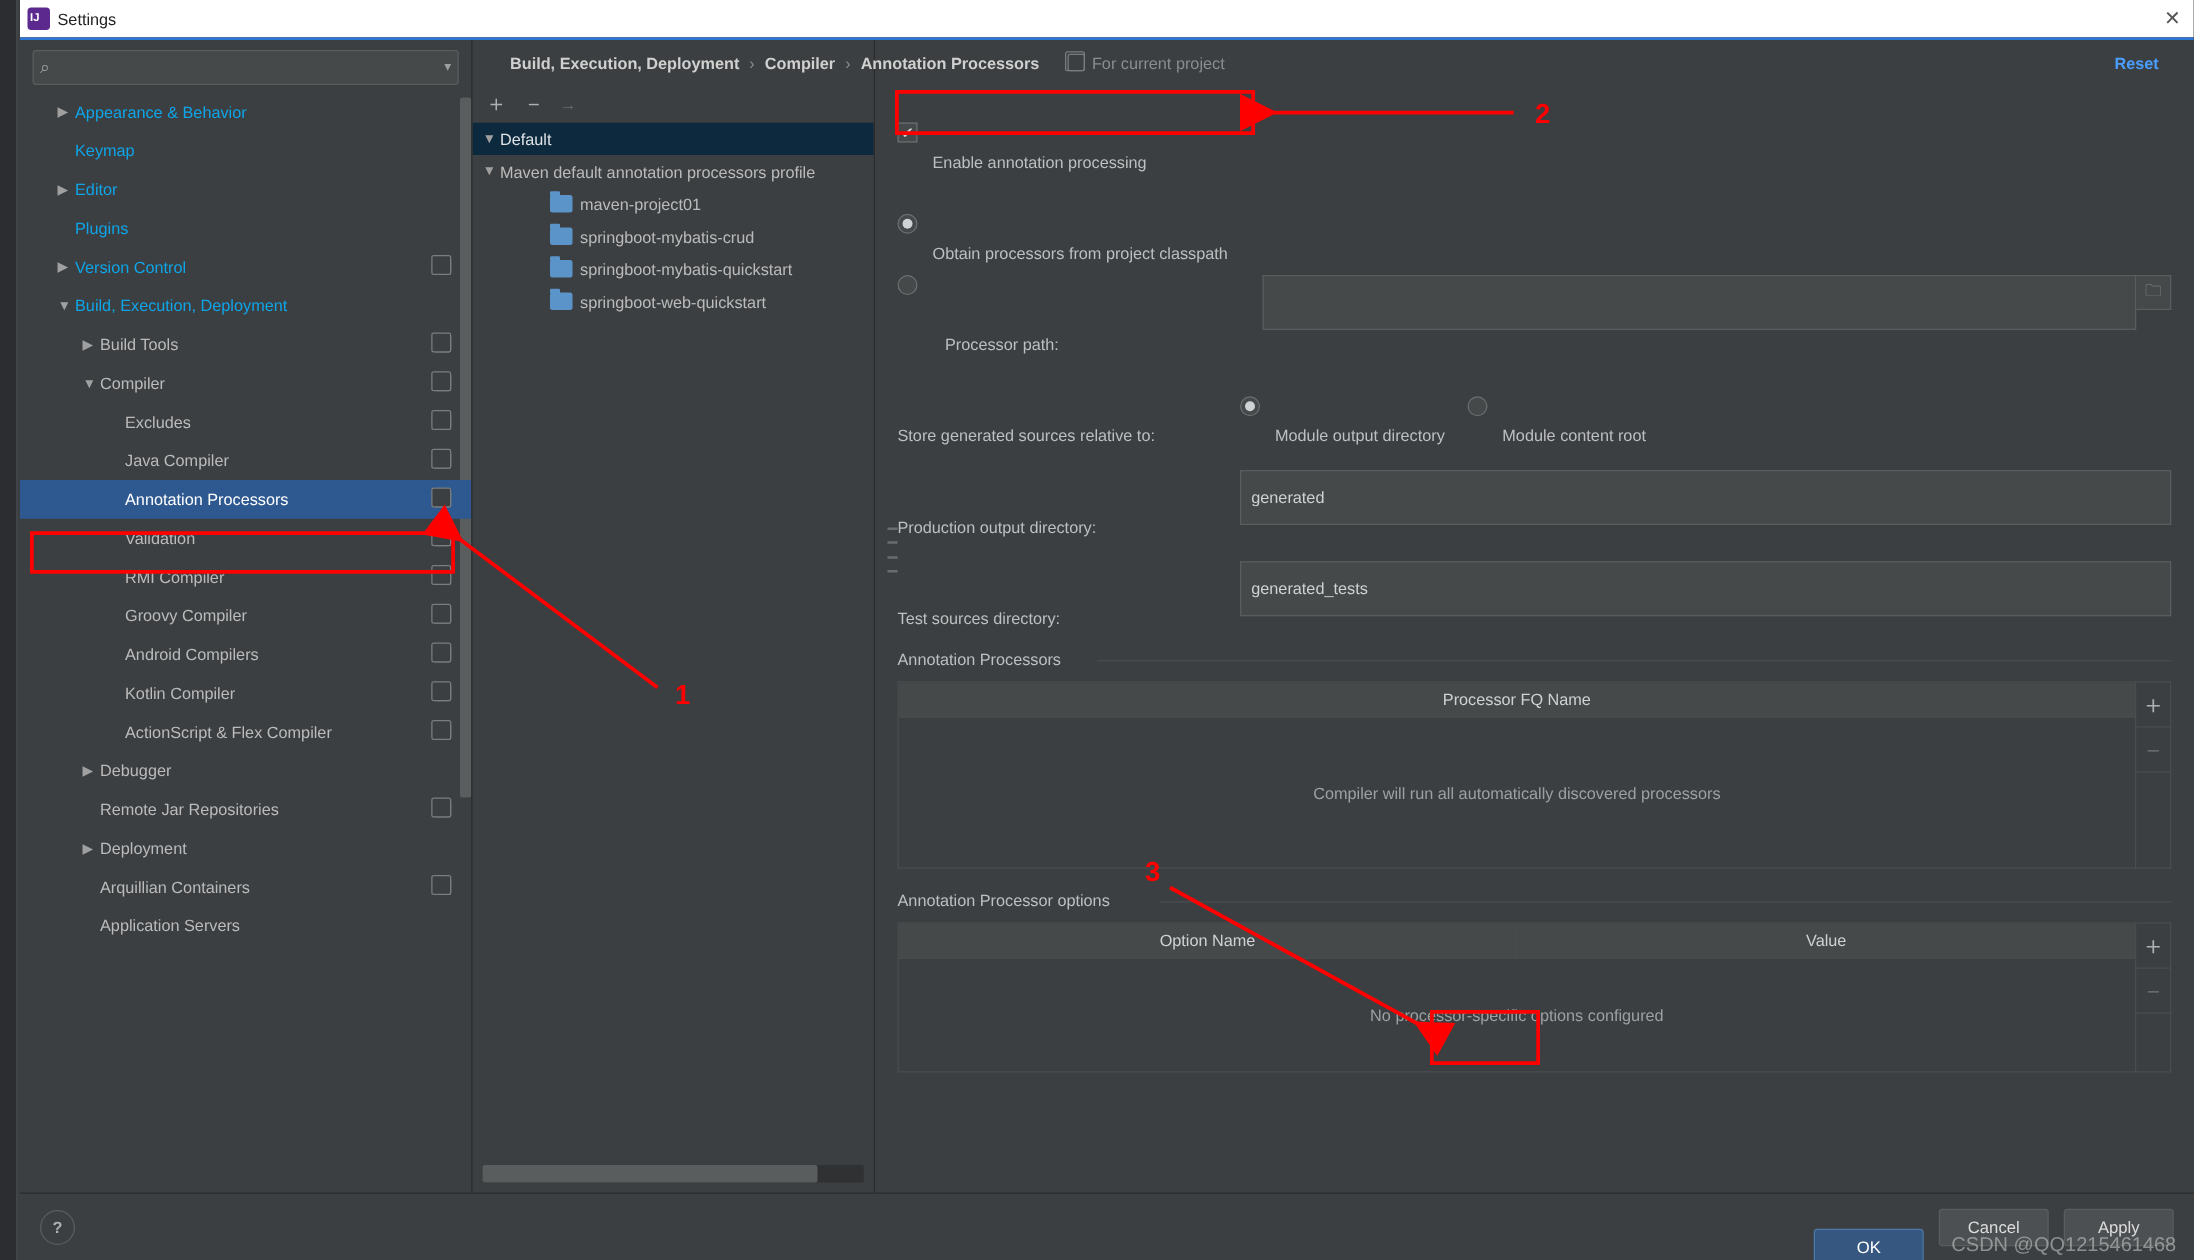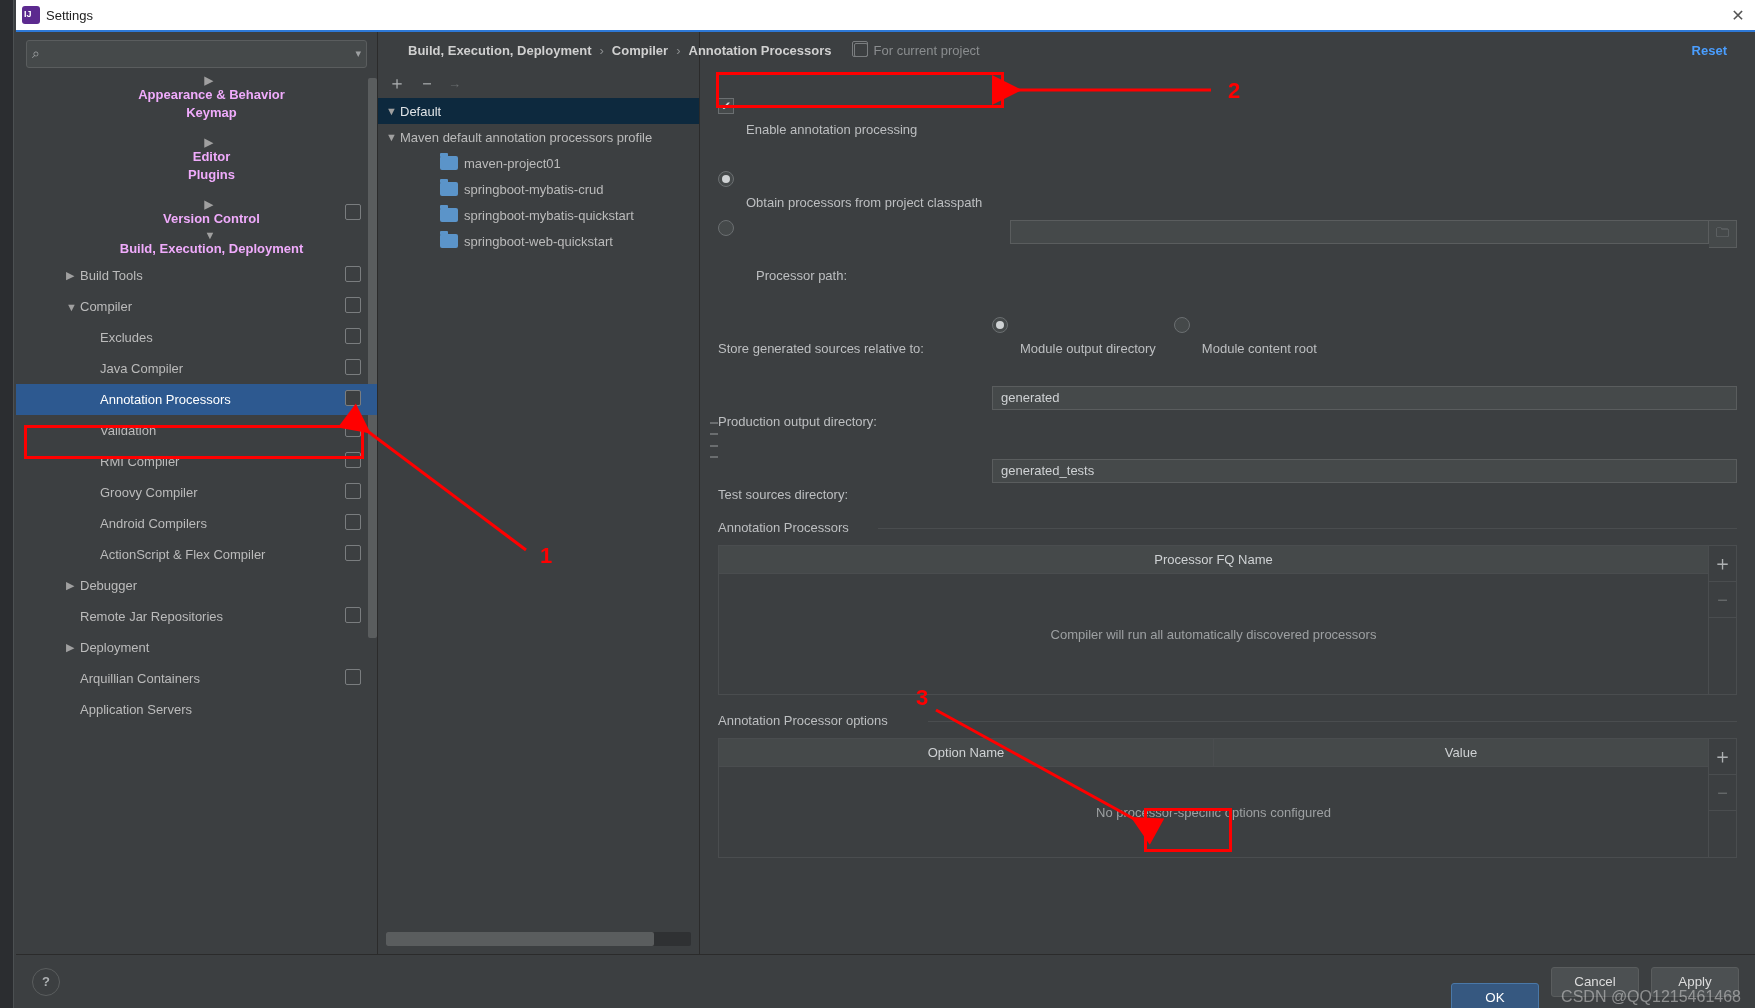--- a/index.html
+++ b/index.html
@@ -19,21 +19,21 @@
   .search { padding:8px 10px 6px 10px; }
   .search-box { position:relative; }
   .search-box input { width:100%; height:28px; background:#45494a; border:1px solid #5a5d5e; border-radius:3px; color:#bbb; padding:0 24px 0 24px; font-size:13px; }
   .search-box .mag { position:absolute; left:6px; top:5px; color:#9da0a2; font-size:14px;}
   .search-box .chev { position:absolute; right:6px; top:7px; color:#9da0a2; font-size:11px;}
 
   .nav { flex:1; overflow:auto; position:relative;}
   .nav::-webkit-scrollbar{width:10px;} .nav::-webkit-scrollbar-thumb{background:#5a5d5e;}
   .nav-scrollbar{position:absolute; right:0; top:4px; width:9px; height:560px; background:#5a5d5e; border-radius:2px;}
   .nav-item { display:flex; align-items:center; height:31px; padding-left:12px; cursor:pointer; position:relative; color:#bbbbbb;}
-  .nav-item.bold { font-weight:bold; color:#f0abfc;flex-direction:column;}
+  .nav-item.bold { font-weight:normal; color:#0ea5e9;}
   .nav-item.selected { background:#2d5990; color:#ffffff; }
   .nav-item .arrow { width:14px; display:inline-block; font-size:11px; color:#a0a0a0;}
   .nav-item .arrow.down::before{content:"▼";} .nav-item .arrow.right::before{content:"▶";}
   .nav-item .arrow.none::before{content:"";}
   .nav-item .copy-ic { position:absolute; right:16px; top:8px; width:14px; height:14px; border:1px solid #7a7d7f; border-radius:2px; }
   .nav-item .copy-ic::after{content:""; position:absolute; left:-3px; top:-3px; width:14px; height:14px; border:1px solid #7a7d7f; border-radius:2px; background:#3c3f41;}
   .pad-1{padding-left:30px;} .pad-2{padding-left:50px;} .pad-3{padding-left:70px;}
 
   .middle { width:322px; border-right:1px solid #2b2b2b; display:flex; flex-direction:column; }
   .crumbs-row { height:36px; display:flex; align-items:center; padding:0 14px; white-space:nowrap; position:absolute; left:378px; right:14px; top:0; z-index:5; }
@@ -60,21 +60,21 @@
   .mid-hscroll .thumb{position:absolute; left:0; top:0; height:100%; width:88%; background:#5a5d5e; border-radius:2px;}
   .mid-splitter{position:absolute; left:694px; top:390px; width:8px; height:36px; display:flex; flex-direction:column; justify-content:space-between;}
   .mid-splitter span{height:2px;background:#6a6d6f;}
 
   .main { flex:1; padding:42px 18px 10px 18px; display:flex; flex-direction:column; gap:10px; color:#bdbfc1; overflow:hidden;}
   .row { display:flex; align-items:center; gap:12px; min-height:28px;}
   .row label{white-space:nowrap;margin-top:48px;}
   .checkbox{width:16px;height:16px;border:1px solid #6b6f71;background:#45494a;display:inline-flex;align-items:center;justify-content:center;color:#cfd2d4;font-size:12px;}
   .radio{width:16px;height:16px;border:1px solid #6b6f71;border-radius:50%;background:#45494a;display:inline-flex;align-items:center;justify-content:center;}
   .radio.on::after{content:"";width:8px;height:8px;border-radius:50%;background:#cfd2d4;}
-  .txt-input{flex:1;height:24px;background:#45494a;border:1px solid #5a5d5e;color:#cfd2d4;padding:0 8px;font-size:13px;}
+  .txt-input{flex:1;height:44px;background:#45494a;border:1px solid #5a5d5e;color:#cfd2d4;padding:0 8px;font-size:13px;}
   .txt-input.disabled{color:#8a8d8f;}
   .browse{width:28px;height:28px;border:1px solid #5a5d5e;border-left:none;background:#45494a;display:flex;align-items:center;justify-content:center;color:#8a8d8f;}
 
   .section-label{color:#bdbfc1; margin-top:8px; position:relative;}
   .section-label::after{content:"";position:absolute;left:160px;right:0;top:50%;height:1px;background:#4a4d4f;}
   .section-label.opts::after{left:210px;}
 
   .table-wrap{display:flex; gap:0;}
   .table{flex:1; border:1px solid #4a4d4f; background:#3c3f41;}
   .table .thead{display:flex;background:#45494a;border-bottom:1px solid #4a4d4f;}
@@ -187,20 +187,25 @@
             <span class="copy-ic"></span>
           </div>
           <div class="nav-item pad-3">
             <span class="arrow none"></span>
             <span>Groovy Compiler</span>
             <span class="copy-ic"></span>
           </div>
           <div class="nav-item pad-3">
             <span class="arrow none"></span>
             <span>Android Compilers</span>
+            <span class="copy-ic"></span>
+          </div>
+          <div class="nav-item pad-3">
+            <span class="arrow none"></span>
+            <span>Kotlin Compiler</span>
             <span class="copy-ic"></span>
           </div>
           <div class="nav-item pad-3">
             <span class="arrow none"></span>
             <span>ActionScript &amp; Flex Compiler</span>
             <span class="copy-ic"></span>
           </div>
           <div class="nav-item pad-2">
             <span class="arrow right"></span>
             <span>Debugger</span>

